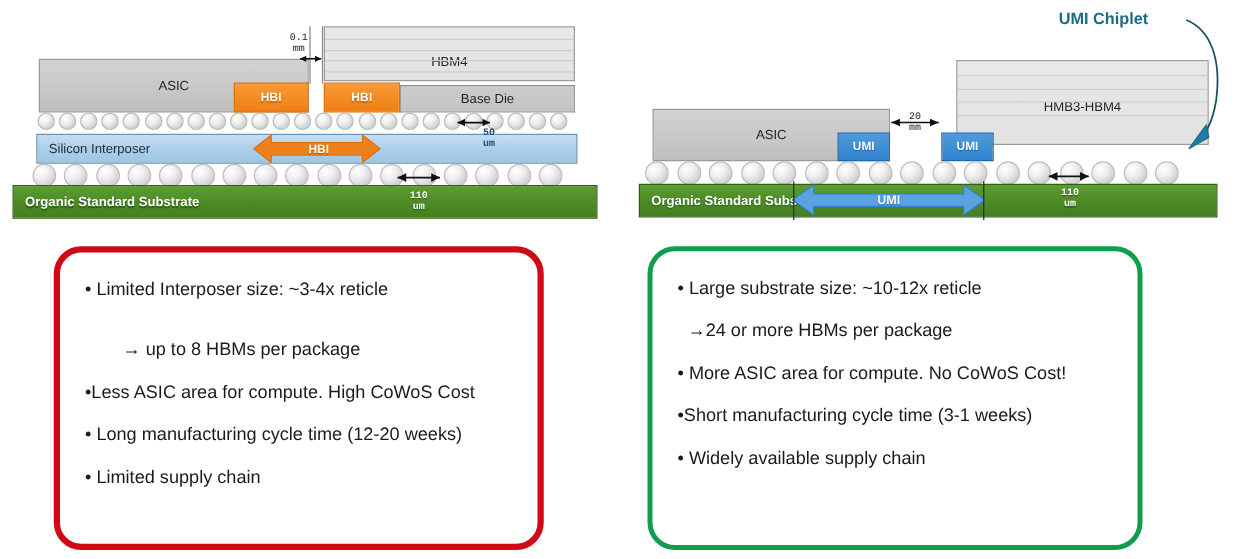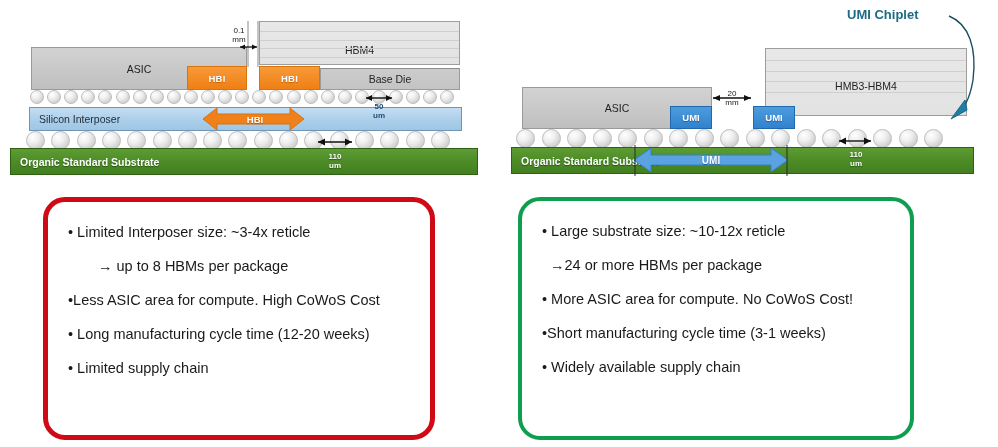--- a/index.html
+++ b/index.html
@@ -74,21 +74,21 @@
   }
   .ball-row { position: absolute; }
   .ball {
     position: absolute; border-radius: 50%;
     background: radial-gradient(circle at 34% 30%, #ffffff 0%, #eeeeee 38%, #d2d2d2 72%, #bcbcbc 100%);
     border: 1px solid #bdbdbd;
   }
   
   .dim-label {
     position: absolute; font-size: 8px; line-height: 9px;
-    text-align: center; white-space: pre-line;
+    text-align: center; white-space: pre-line; font-family: Liberation Mono, monospace;
   }
   .dim-dark  { color: #1b1b1b; }
   .dim-blue  { color: #1f4e79; font-weight: bold; }
   .dim-white { color: #ffffff; font-weight: bold;
                text-shadow: 0 1px 1px rgba(0,50,0,.55); }
   svg.overlay { position: absolute; left: 0; top: 0; overflow: visible; }
   .chiplet-callout {
     position: absolute; font-size: 13px; font-weight: bold;
     color: #1b6b86; white-space: nowrap;
   }
@@ -203,35 +203,35 @@
     <line x1="240" y1="47" x2="257" y2="47" stroke="#111111" stroke-width="1.3"></line>
     <polygon points="240,47 245,44.5 245,49.5" fill="#111111"></polygon>
     <polygon points="257,47 252,44.5 252,49.5" fill="#111111"></polygon>
   </svg>
 
   <svg class="overlay" width="499" height="447">
     <line x1="366" y1="98" x2="392" y2="98" stroke="#111111" stroke-width="1.4"></line>
     <polygon points="366,98 372,95 372,101" fill="#111111"></polygon>
     <polygon points="392,98 386,95 386,101" fill="#111111"></polygon>
   </svg>
-  <div class="dim-label dim-blue" style="left:362px; top:102px; width:34px;">50
+  <div class="dim-label dim-blue" style="left:362px; top:102px; width:34px;text-align:right;">50
 um</div>
 
   <svg class="overlay" width="499" height="447">
     <line x1="318" y1="142" x2="352" y2="142" stroke="#111111" stroke-width="1.4"></line>
     <polygon points="318,142 325,138.5 325,145.5" fill="#111111"></polygon>
     <polygon points="352,142 345,138.5 345,145.5" fill="#111111"></polygon>
   </svg>
   <div class="dim-label dim-white" style="left:318px; top:152px; width:34px;">110
 um</div>
 
   <div class="bullet-box" id="left-bullets" style="left: 43px; top: 197px; width: 392px; height: 243px; border-color: rgb(207, 10, 22);">
     <ul class="bullets" id="left-bullet-list">
         <li style="margin-top: 22px; margin-left: 20px;">• Limited Interposer size: ~3-4x reticle</li>
-        <li class="arrow-glyph" style="margin-top: 18px; margin-left: 50px;">→ up to 8 HBMs per package</li>
+        <li class="arrow-glyph" style="margin-top: 32px; margin-left: 50px;">→ up to 8 HBMs per package</li>
         <li style="margin-top: 18px; margin-left: 20px;">•Less ASIC area for compute. High CoWoS Cost</li>
         <li style="margin-top: 18px; margin-left: 20px;">• Long manufacturing cycle time (12-20 weeks)</li>
         <li style="margin-top: 18px; margin-left: 20px;">• Limited supply chain</li>
       </ul>
   </div>
 </div>
 
 <div class="panel" id="right-panel">
 
   <div class="hbm-stack" id="r-hbm" style="left:254px; top:48px; width:202px; height:68px;margin-left:12px;">

